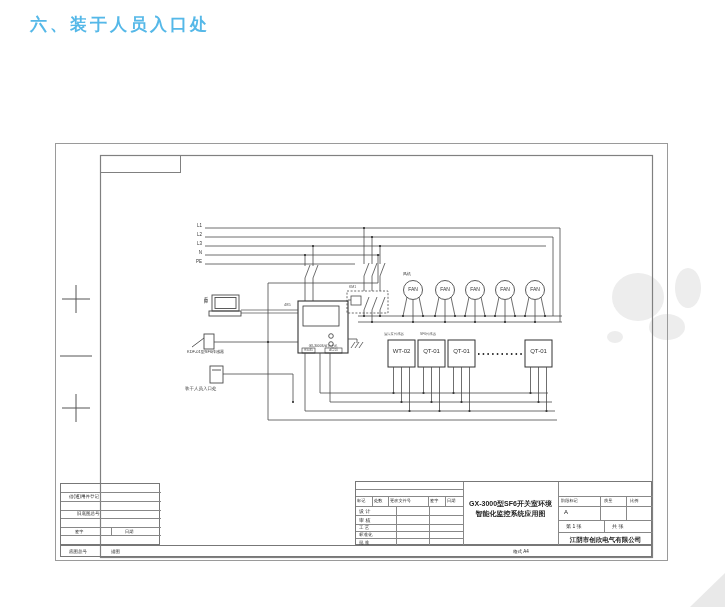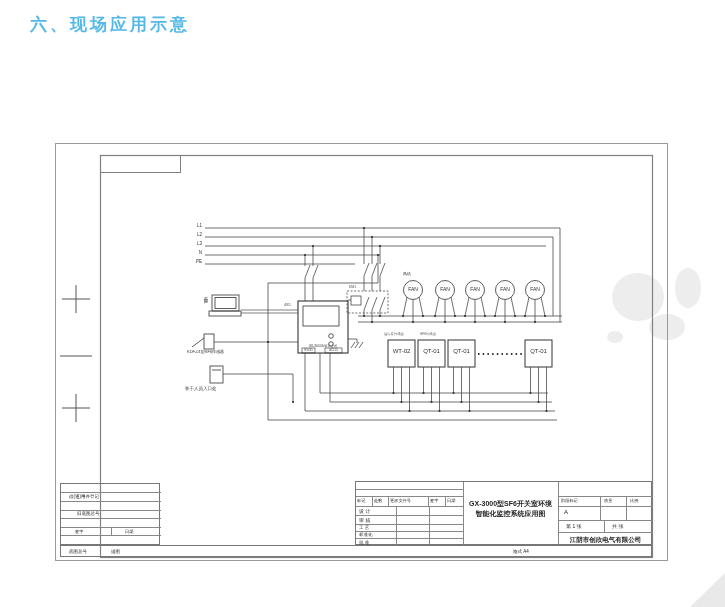--- a/index.html
+++ b/index.html
@@ -15,21 +15,21 @@
   .blk{position:absolute;border:1px solid #777;box-sizing:border-box;background:transparent;}
   .hl{position:absolute;height:0;border-top:1px solid #888;}
   .vl{position:absolute;width:0;border-left:1px solid #888;}
   .tbt{position:absolute;color:#222;white-space:nowrap;}
 </style>
 </head>
 <body>
 
 <div id="page">
 
-  <div id="heading" class="t">六、现场应用示意</div>
+  <div id="heading" class="t">六、装于人员入口处</div>
 
   <svg width="725" height="607" viewBox="0 0 725 607">
 
     <g fill="#ededed">
       <ellipse cx="638" cy="297" rx="26" ry="24"></ellipse>
       <ellipse cx="667" cy="327" rx="18" ry="13"></ellipse>
       <ellipse cx="688" cy="288" rx="13" ry="20"></ellipse>
       <ellipse cx="615" cy="337" rx="8" ry="6"></ellipse>
       <path d="M690 607 L725 573 L725 607 Z" fill="#e9e9e9"></path>
     </g>

